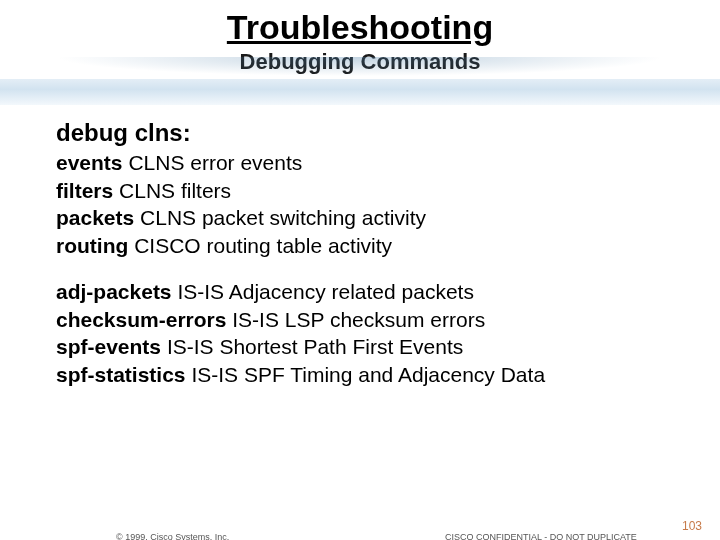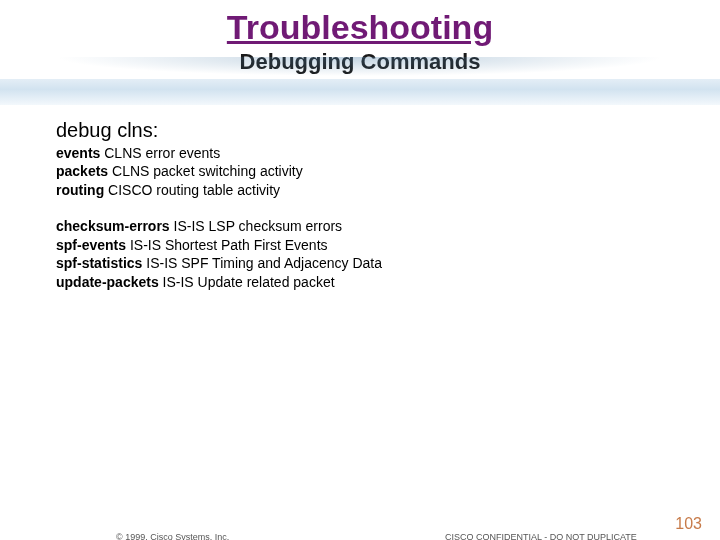--- a/index.html
+++ b/index.html
@@ -1,57 +1,58 @@
 <!DOCTYPE html>
 <html><head>
 <meta charset="utf-8">
 <style>
 *{margin:0;padding:0;box-sizing:border-box;}
 body{width:720px;height:540px;background:#fff;font-family:Arial,Helvetica,sans-serif;color:#000;position:relative;overflow:hidden;}
 .header{position:relative;text-align:center;padding-top:8px;}
-.title{font-size:34px;font-weight:bold;color:#701a75;text-decoration:underline;text-underline-offset:2px;}
+.title{font-size:34px;font-weight:bold;color:#000000;text-decoration:underline;text-underline-offset:2px;}
 .subtitle{font-size:22px;font-weight:bold;color:#1a1a1a;margin-top:2px;}
 .bar{position:relative;height:26px;margin-top:4px;background:linear-gradient(to bottom,#e4eef6 0%,#d2e3f0 40%,#f3f8fc 100%);}
 .bar:after{content:"";position:absolute;left:0;right:0;top:-22px;height:42px;background:radial-gradient(ellipse 60% 65% at 50% 0%,rgba(80,130,170,.35) 0%,rgba(255,255,255,0) 70%);}
 .content{padding:14px 56px 0 56px;}
-.sect-title{font-size:20px;font-weight:normal;margin-bottom:2px;}
-.items{font-size:14px;line-height:1.32;}
+.sect-title{font-size:24px;font-weight:bold;margin-bottom:2px;}
+.items{font-size:21px;line-height:1.32;}
 .item{white-space:nowrap;}
 .item b{font-weight:bold;}
 .gap{height:18px;}
 .footer{position:absolute;bottom:8px;left:0;right:0;font-size:9px;color:#555;}
 .copy{position:absolute;left:116px;}
 .conf{position:absolute;left:445px;}
-.pnum{position:absolute;right:18px;bottom:-1px;color:#c77b4a;font-size:16px;}
+.pnum{position:absolute;right:18px;bottom:-1px;color:#c77b4a;font-size:12px;}
 </style>
 </head>
 <body>
 
 <div class="header">
   <div class="title">Troubleshooting</div>
   <div class="subtitle">Debugging Commands</div>
 </div>
 <div class="bar"></div>
 
 <div class="content">
 
   <div class="sect-title">debug clns:</div>
   <div class="items">
     <div class="item"><b>events</b> <span>CLNS error events</span></div>
+    <div class="item"><b>filters</b> <span>CLNS filters</span></div>
     <div class="item"><b>packets</b> <span>CLNS packet switching activity</span></div>
     <div class="item"><b>routing</b> <span>CISCO routing table activity</span></div>
   </div>
 
   <div class="gap"></div>
 
   <div class="items">
+    <div class="item"><b>adj-packets</b> <span>IS-IS Adjacency related packets</span></div>
     <div class="item"><b>checksum-errors</b> <span>IS-IS LSP checksum errors</span></div>
     <div class="item"><b>spf-events</b> <span>IS-IS Shortest Path First Events</span></div>
     <div class="item"><b>spf-statistics</b> <span>IS-IS SPF Timing and Adjacency Data</span></div>
-    <div class="item"><b>update-packets</b> <span>IS-IS Update related packet</span></div>
   </div>
 
 </div>
 
 <div class="footer">
   <span class="copy">© 1999, Cisco Systems, Inc.</span>
   <span class="conf">CISCO CONFIDENTIAL - DO NOT DUPLICATE</span>
   <span class="pnum">103</span>
 </div>
 

